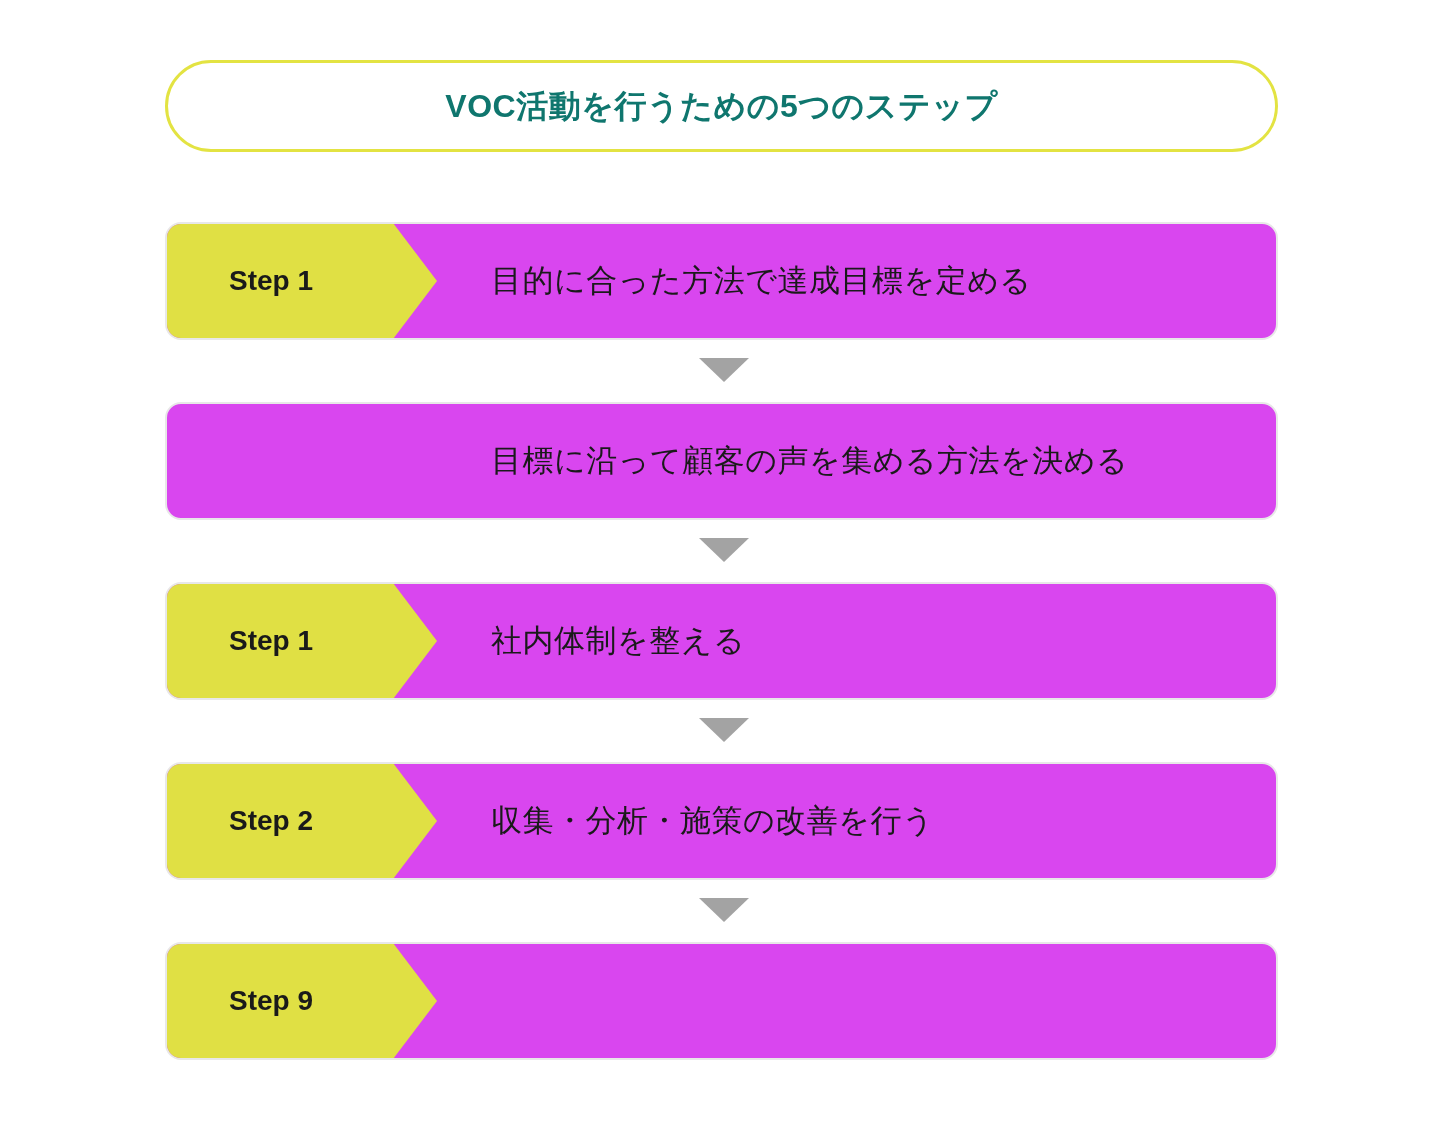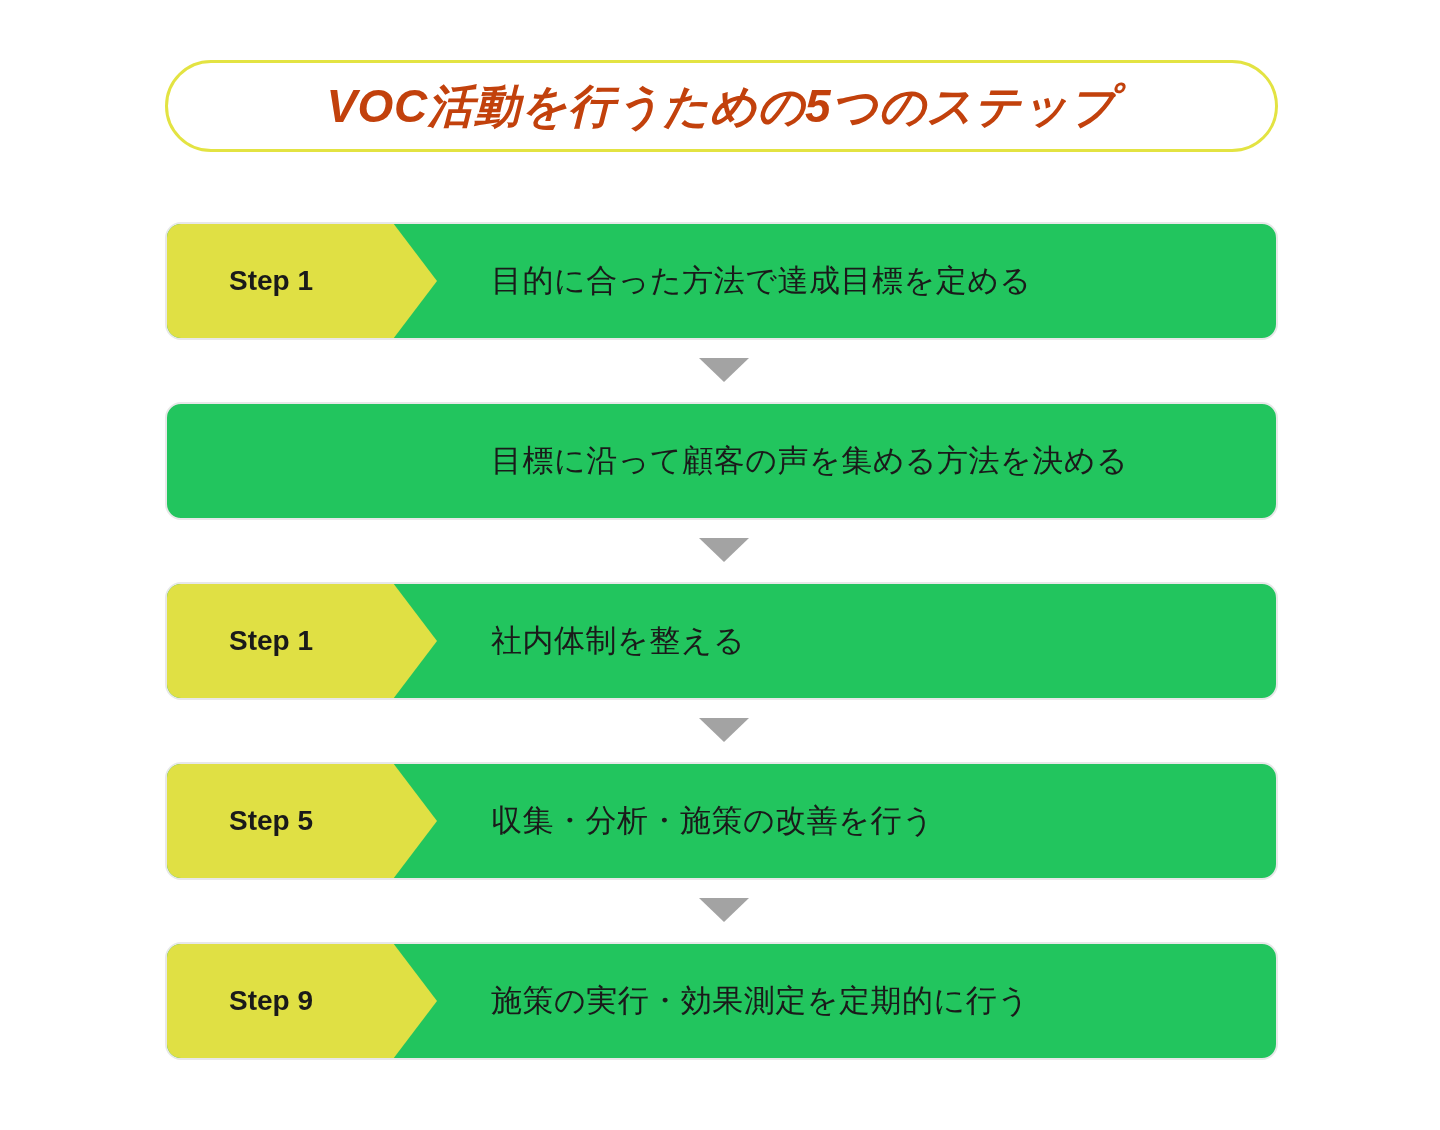--- a/index.html
+++ b/index.html
@@ -31,43 +31,42 @@
     height: 92px;
     box-sizing: border-box;
     border: 3px solid #E3E342;
     border-radius: 46px;
     background: #ffffff;
     display: flex;
     align-items: center;
     justify-content: center;
   }
   .title-text {
-    font-size: 46px;
+    font-size: 32px;
     font-weight: 700;
-    color: #c2410c;
+    color: #0f766e;
     letter-spacing: 0.5px;
     line-height: 1;
     white-space: nowrap;
-    font-style: italic;
   }
 
   
   .steps {
     position: absolute;
     left: 165px;
     top: 222px;
     width: 1113px;
   }
 
   .step-row {
     position: relative;
     width: 1113px;
     height: 118px;
     box-sizing: border-box;
-    background: #22c55e;
+    background: #d946ef;
     border: 2px solid #E8E8E8;
     border-radius: 16px;
     padding-left: 9px;
   }
 
   
   .chevron {
     position: absolute;
     left: 0;
     top: 0;
@@ -160,30 +159,29 @@
       </div>
       <div class="step-desc">社内体制を整える</div>
     </div>
 
     <div class="connector">
       <div class="tri"></div>
     </div>
 
     <div class="step-row">
       <div class="chevron">
-        <span class="chevron-label">Step 5</span>
+        <span class="chevron-label">Step 2</span>
       </div>
       <div class="step-desc">収集・分析・施策の改善を行う</div>
     </div>
 
     <div class="connector">
       <div class="tri"></div>
     </div>
 
     <div class="step-row">
       <div class="chevron">
         <span class="chevron-label">Step 9</span>
       </div>
-      <div class="step-desc">施策の実行・効果測定を定期的に行う</div>
     </div>
 
   </div>
 </div>
 
 </body></html>

